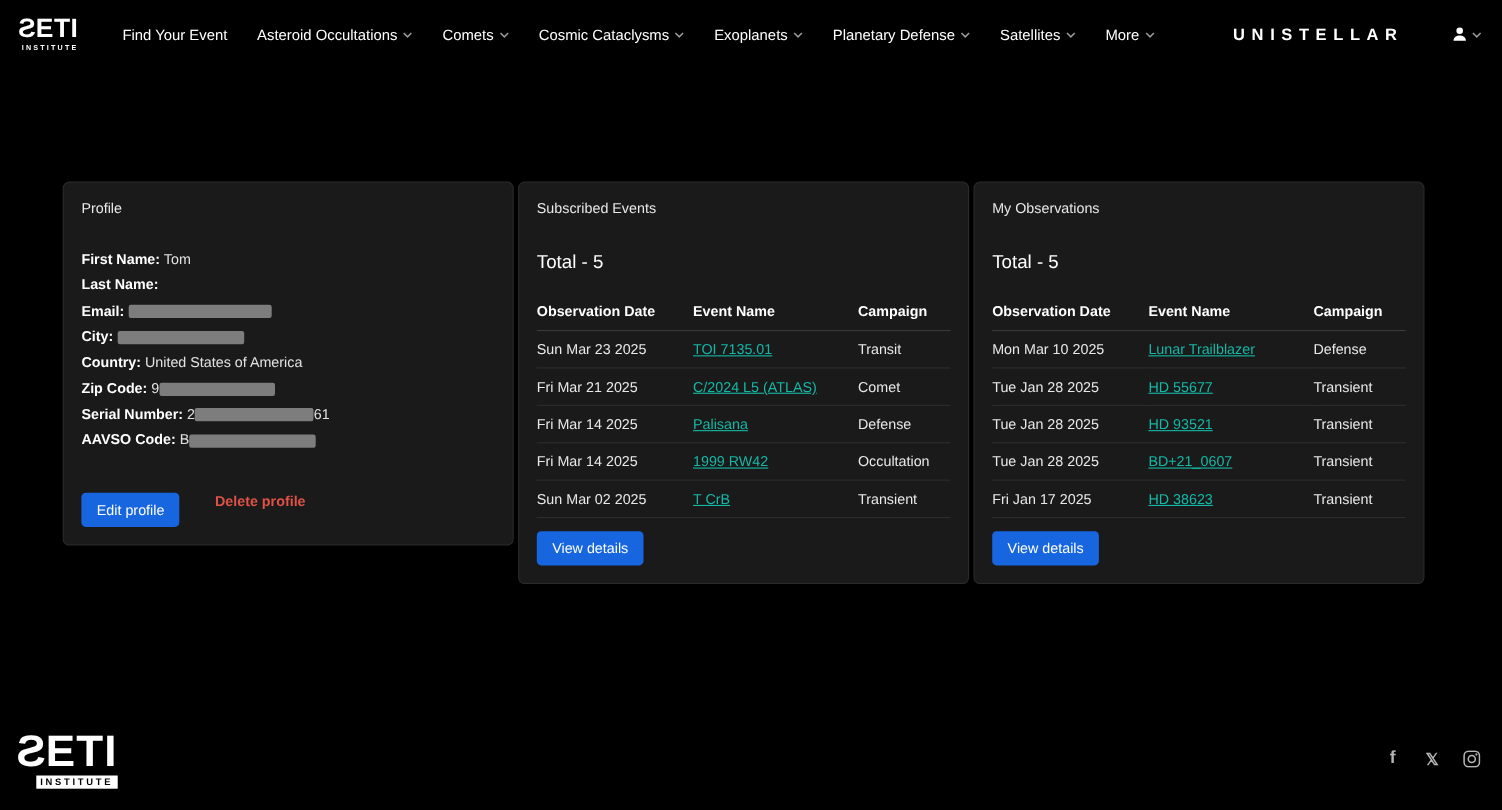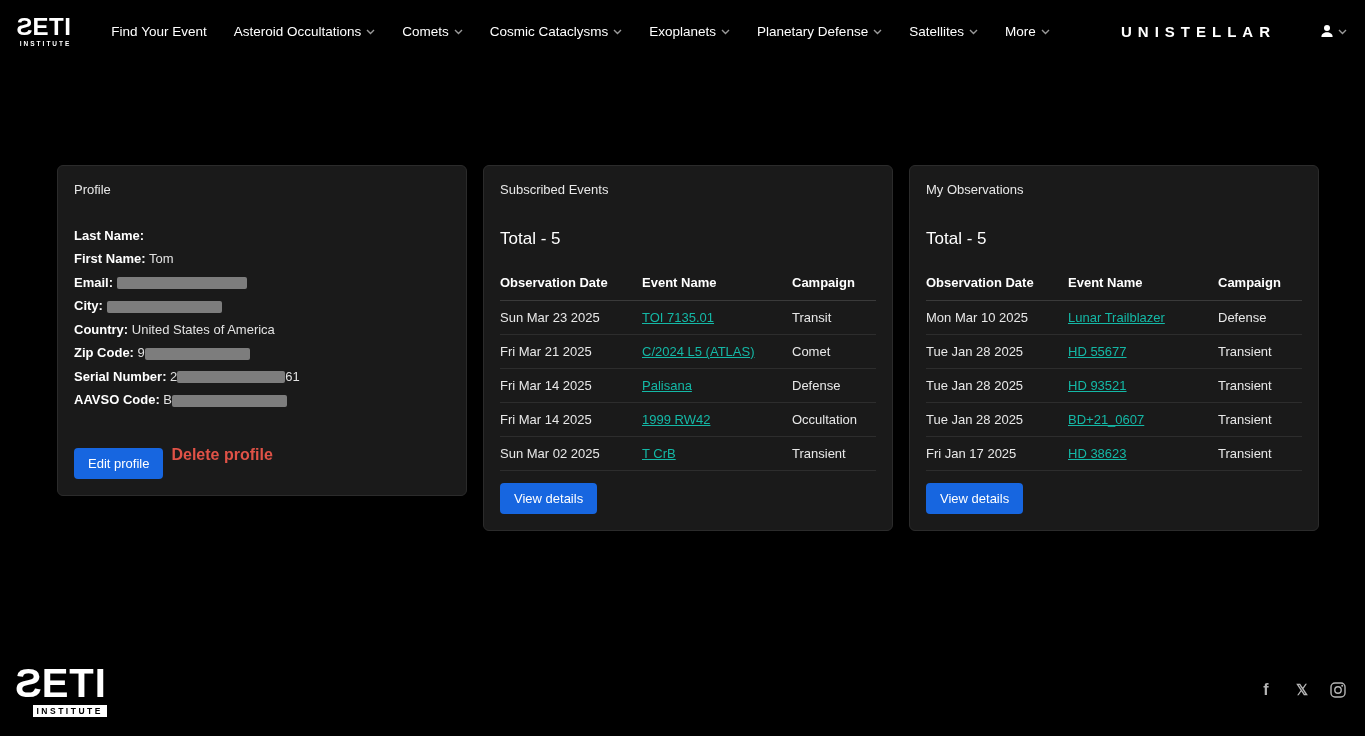--- a/index.html
+++ b/index.html
@@ -24,21 +24,21 @@
   .logo-text { font-size:24px; font-weight:700; letter-spacing:.5px; }
   .flip { display:inline-block; transform:scaleX(-1); }
   .logo-sub { font-size:6.5px; letter-spacing:2px; align-self:flex-end; margin-top:2px; font-weight:700; }
   nav { display:flex; align-items:center; gap:27px; flex:1; }
   .nav-item { color:#fff; font-size:13.5px; text-decoration:none; display:flex; align-items:center; gap:5px; cursor:pointer; white-space:nowrap; }
   .chev { display:inline-flex; align-items:center; margin-top:2px; }
   .brand { font-size:15px; font-weight:600; letter-spacing:6px; margin-right:42px; white-space:nowrap; cursor:pointer; }
   .account { display:flex; align-items:center; gap:2px; cursor:pointer; }
 
   
-  main { display:flex; align-items:flex-start; gap:16px; padding-left:57px; margin-top:103px; }
+  main { display:flex; align-items:flex-start; gap:4px; padding-left:57px; margin-top:103px; }
   .card {
     width:410px;
     background:#1a1a1a;
     border:1px solid #2b2b2b;
     border-radius:6px;
     padding:16px;
   }
   .card-title { font-size:13px; color:#e8e8e8; }
   .total { font-size:17px; margin-top:32px; font-weight:400; }
 
@@ -48,22 +48,22 @@
   th:nth-child(1), td:nth-child(1) { width:142px; }
   th:nth-child(2), td:nth-child(2) { width:150px; }
   .event-link { color:#14b8a6; text-decoration:underline; cursor:pointer; }
 
   .btn-primary {
     background:#1766e0; color:#fff; border:none; border-radius:4px;
     padding:8px 14px; font-size:13px; cursor:pointer; font-family:inherit;
     margin-top:12px;
   }
   .btn-danger-link {
-    background:none; border:none; color:#e05247; font-size:16px; font-weight:700;
-    cursor:pointer; margin-left:8px; font-family:inherit;
+    background:none; border:none; color:#e05247; font-size:13px; font-weight:700;
+    cursor:pointer; margin-left:32px; font-family:inherit;
   }
 
   .fields { margin-top:30px; font-size:13px; }
   .field { color:#e2e2e2; margin-bottom:5px; line-height:1.42; }
   .field b { color:#fff; }
   .redact { display:inline-block; height:12px; background:#8f8f8f; border-radius:2px; vertical-align:middle; opacity:.85; }
   .profile-actions { margin-top:22px; display:flex; align-items:center; }
 
   
   footer {
@@ -165,22 +165,22 @@
         </svg>
     </span>
   </div>
 </header>
 
 <main>
 
   <section class="card">
     <div class="card-title">Profile</div>
     <div class="fields">
+        <div class="field"><b>First Name:</b> Tom</div>
         <div class="field"><b>Last Name:</b> </div>
-        <div class="field"><b>First Name:</b> Tom</div>
         <div class="field"><b>Email:</b> <span class="redact" style="width: 130px;"></span></div>
         <div class="field"><b>City:</b> <span class="redact" style="width: 115px;"></span></div>
         <div class="field"><b>Country:</b> United States of America</div>
         <div class="field"><b>Zip Code:</b> 9<span class="redact" style="width: 105px;"></span></div>
         <div class="field"><b>Serial Number:</b> 2<span class="redact" style="width: 108px;"></span>61</div>
         <div class="field"><b>AAVSO Code:</b> B<span class="redact" style="width: 115px;"></span></div>
       </div>
     <div class="profile-actions">
       <button class="btn-primary" style="margin-top:16px;">Edit profile</button>
       <button class="btn-danger-link">Delete profile</button>

